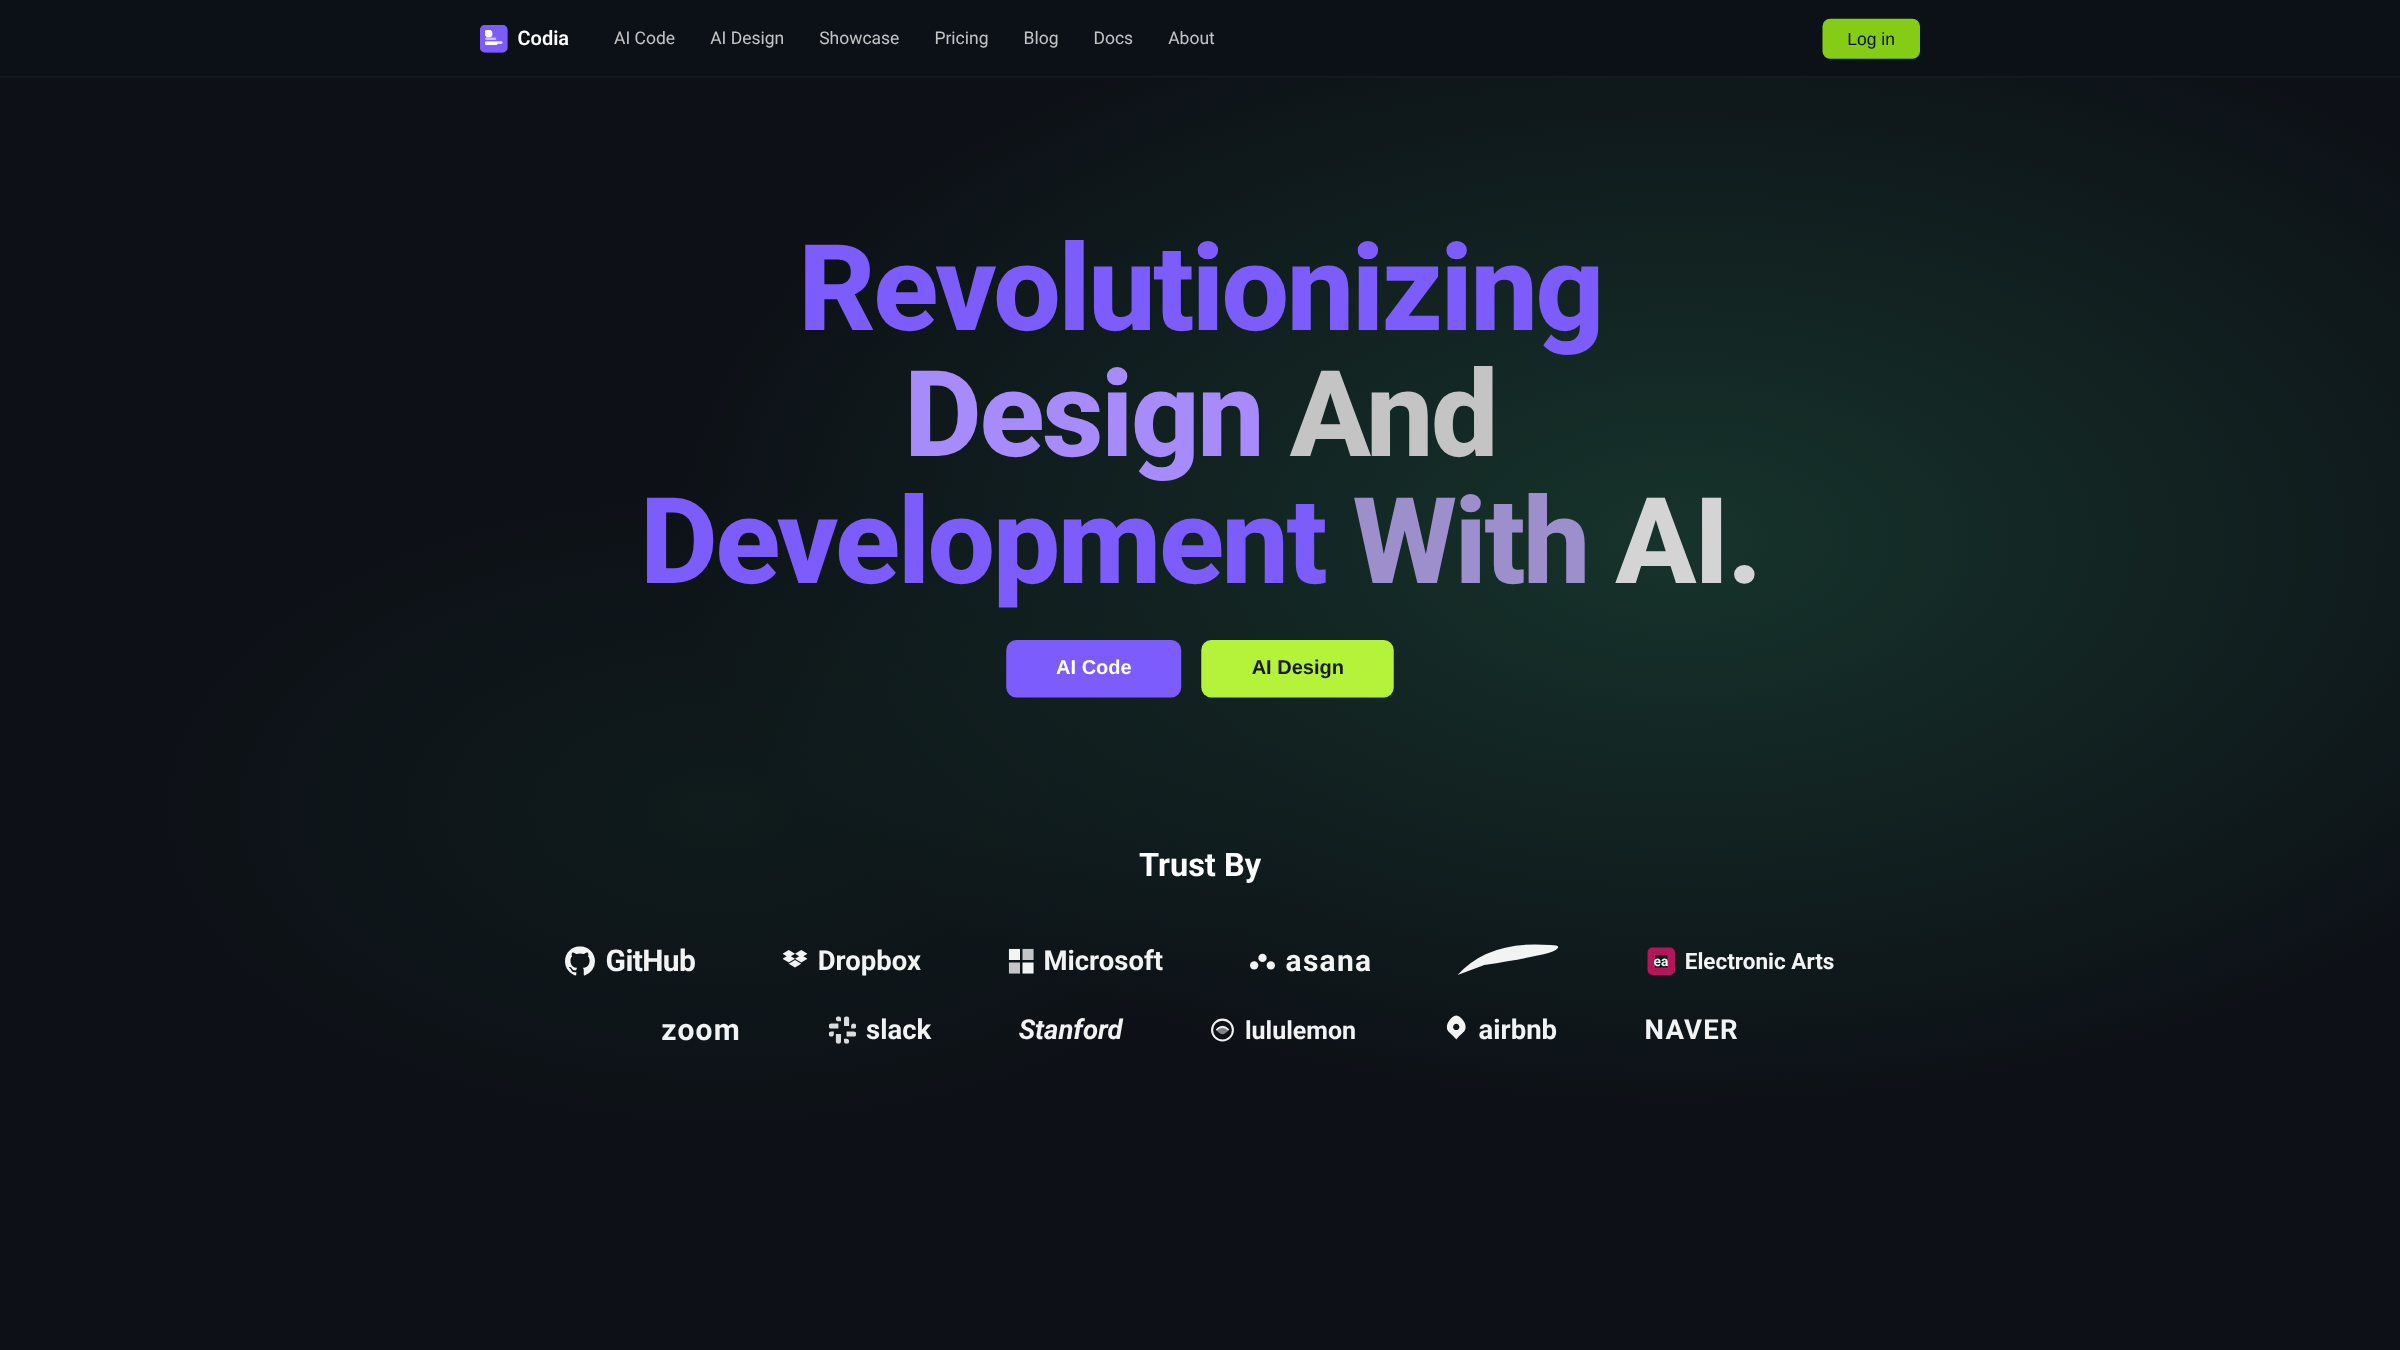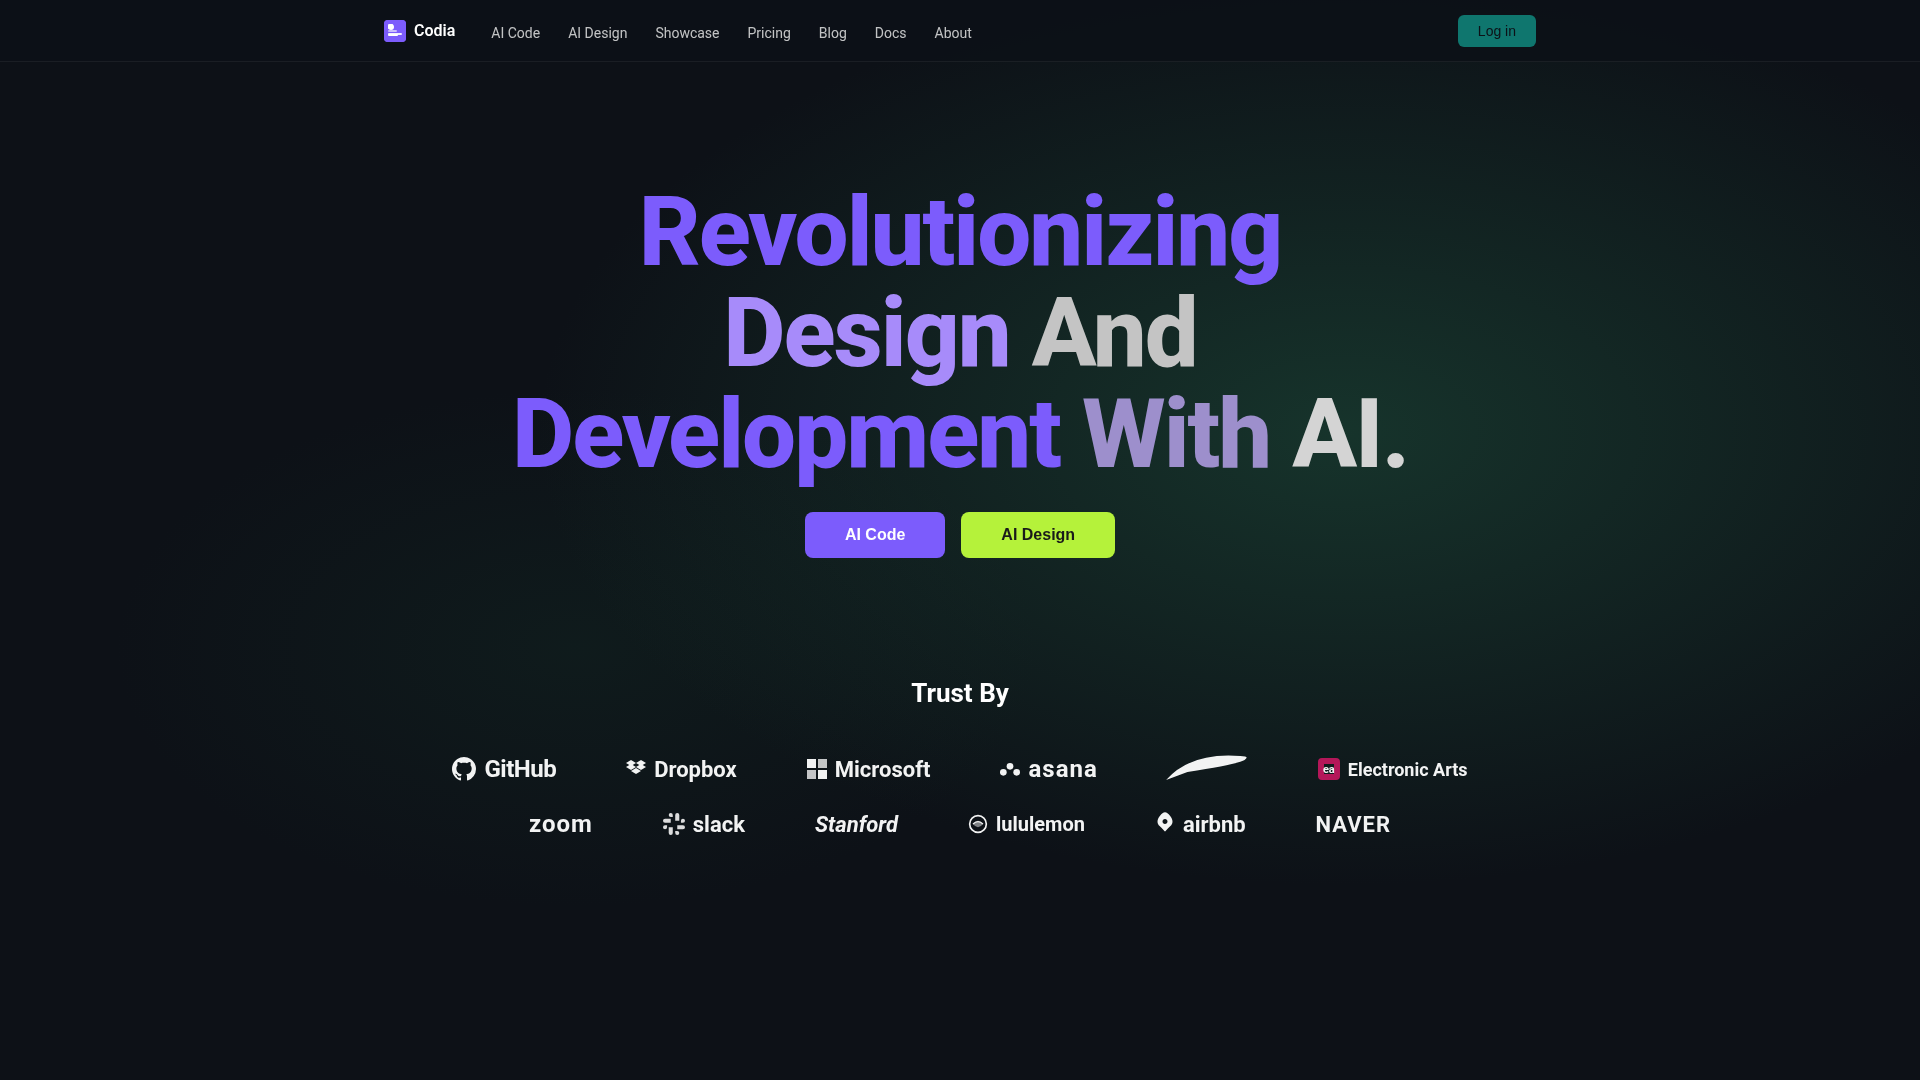--- a/index.html
+++ b/index.html
@@ -41,21 +41,21 @@
       align-items: center;
       gap: 0;
       width: 100%;
       max-width: 1200px;
       padding: 0 24px;
       justify-content: space-between;
     }
 
     .nav-left {
       display: flex;
-      align-items: flex-end;
+      align-items: flex-start;
       gap: 36px;
     }
 
     .logo {
       display: flex;
       align-items: center;
       gap: 8px;
       text-decoration: none;
       color: white;
       font-weight: 600;
@@ -104,21 +104,21 @@
 
     .nav-links a {
       color: rgba(255,255,255,0.75);
       text-decoration: none;
       font-size: 14px;
       font-weight: 400;
       transition: color 0.2s;
     }
 
     .btn-login {
-      background: #0f766e;
+      background: #84cc16;
       color: #0d1117;
       border: none;
       padding: 8px 20px;
       border-radius: 6px;
       font-size: 14px;
       font-weight: 500;
       cursor: pointer;
     }
 
     

